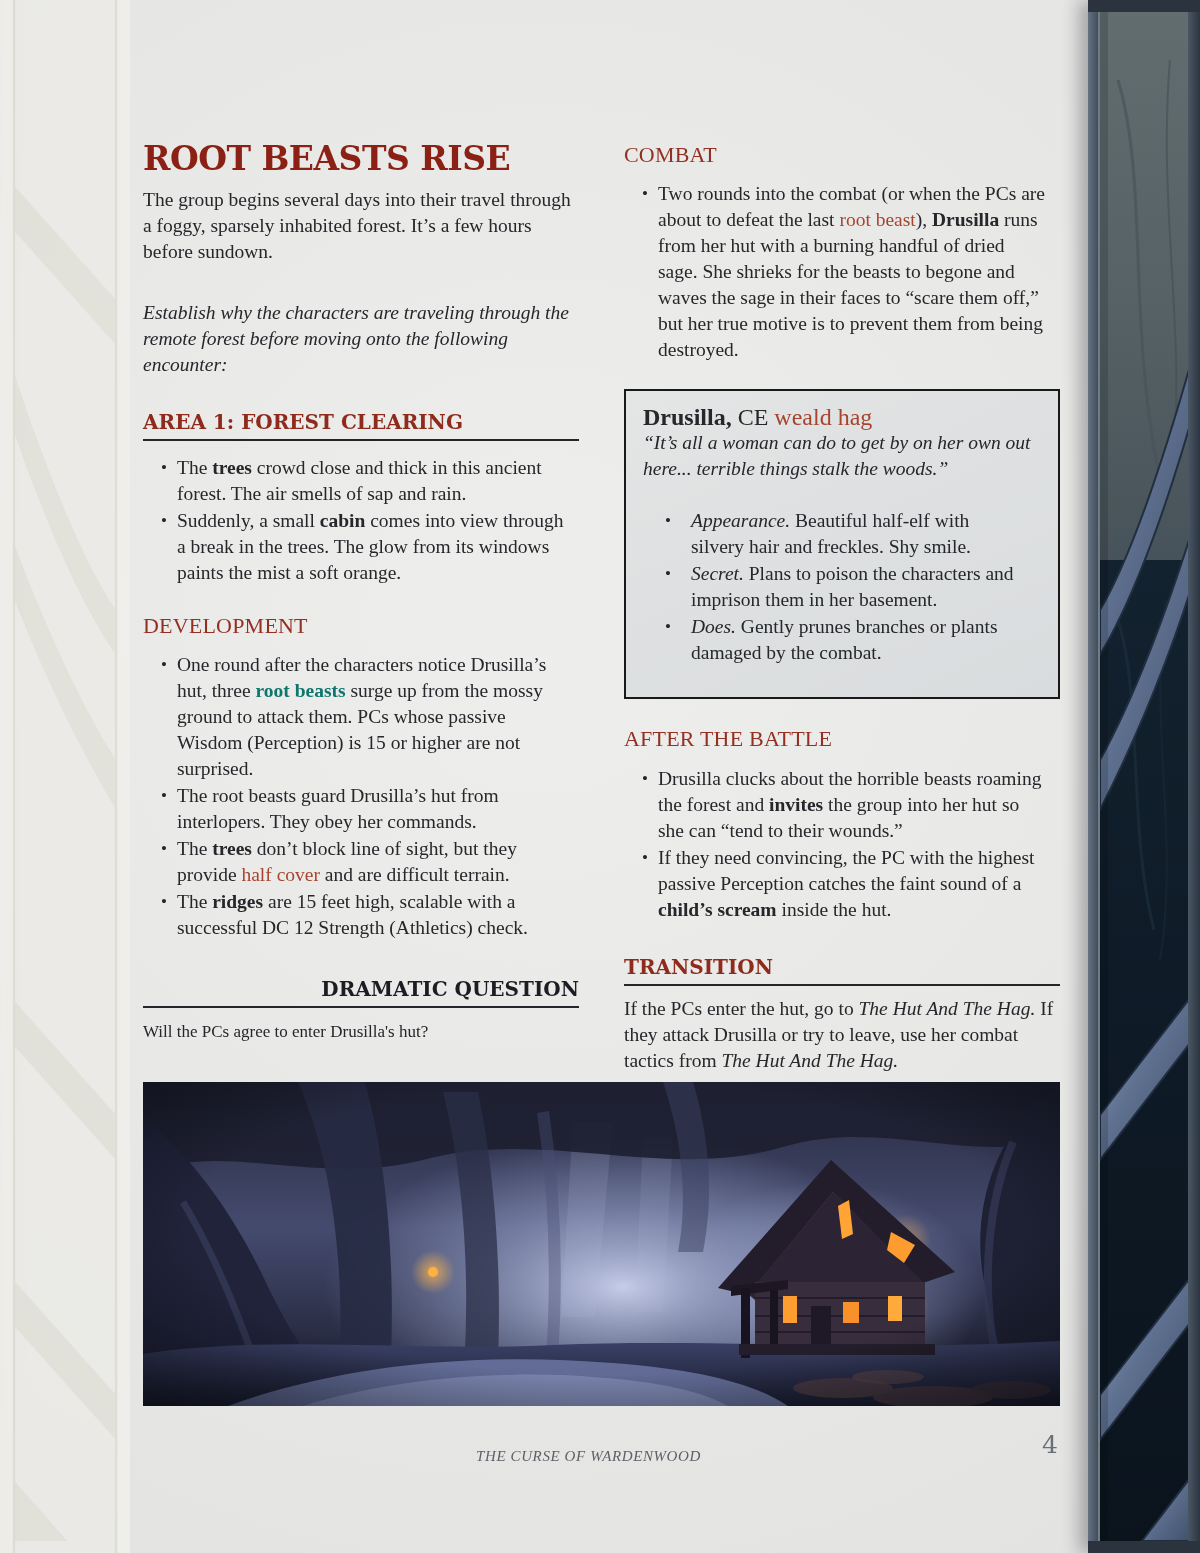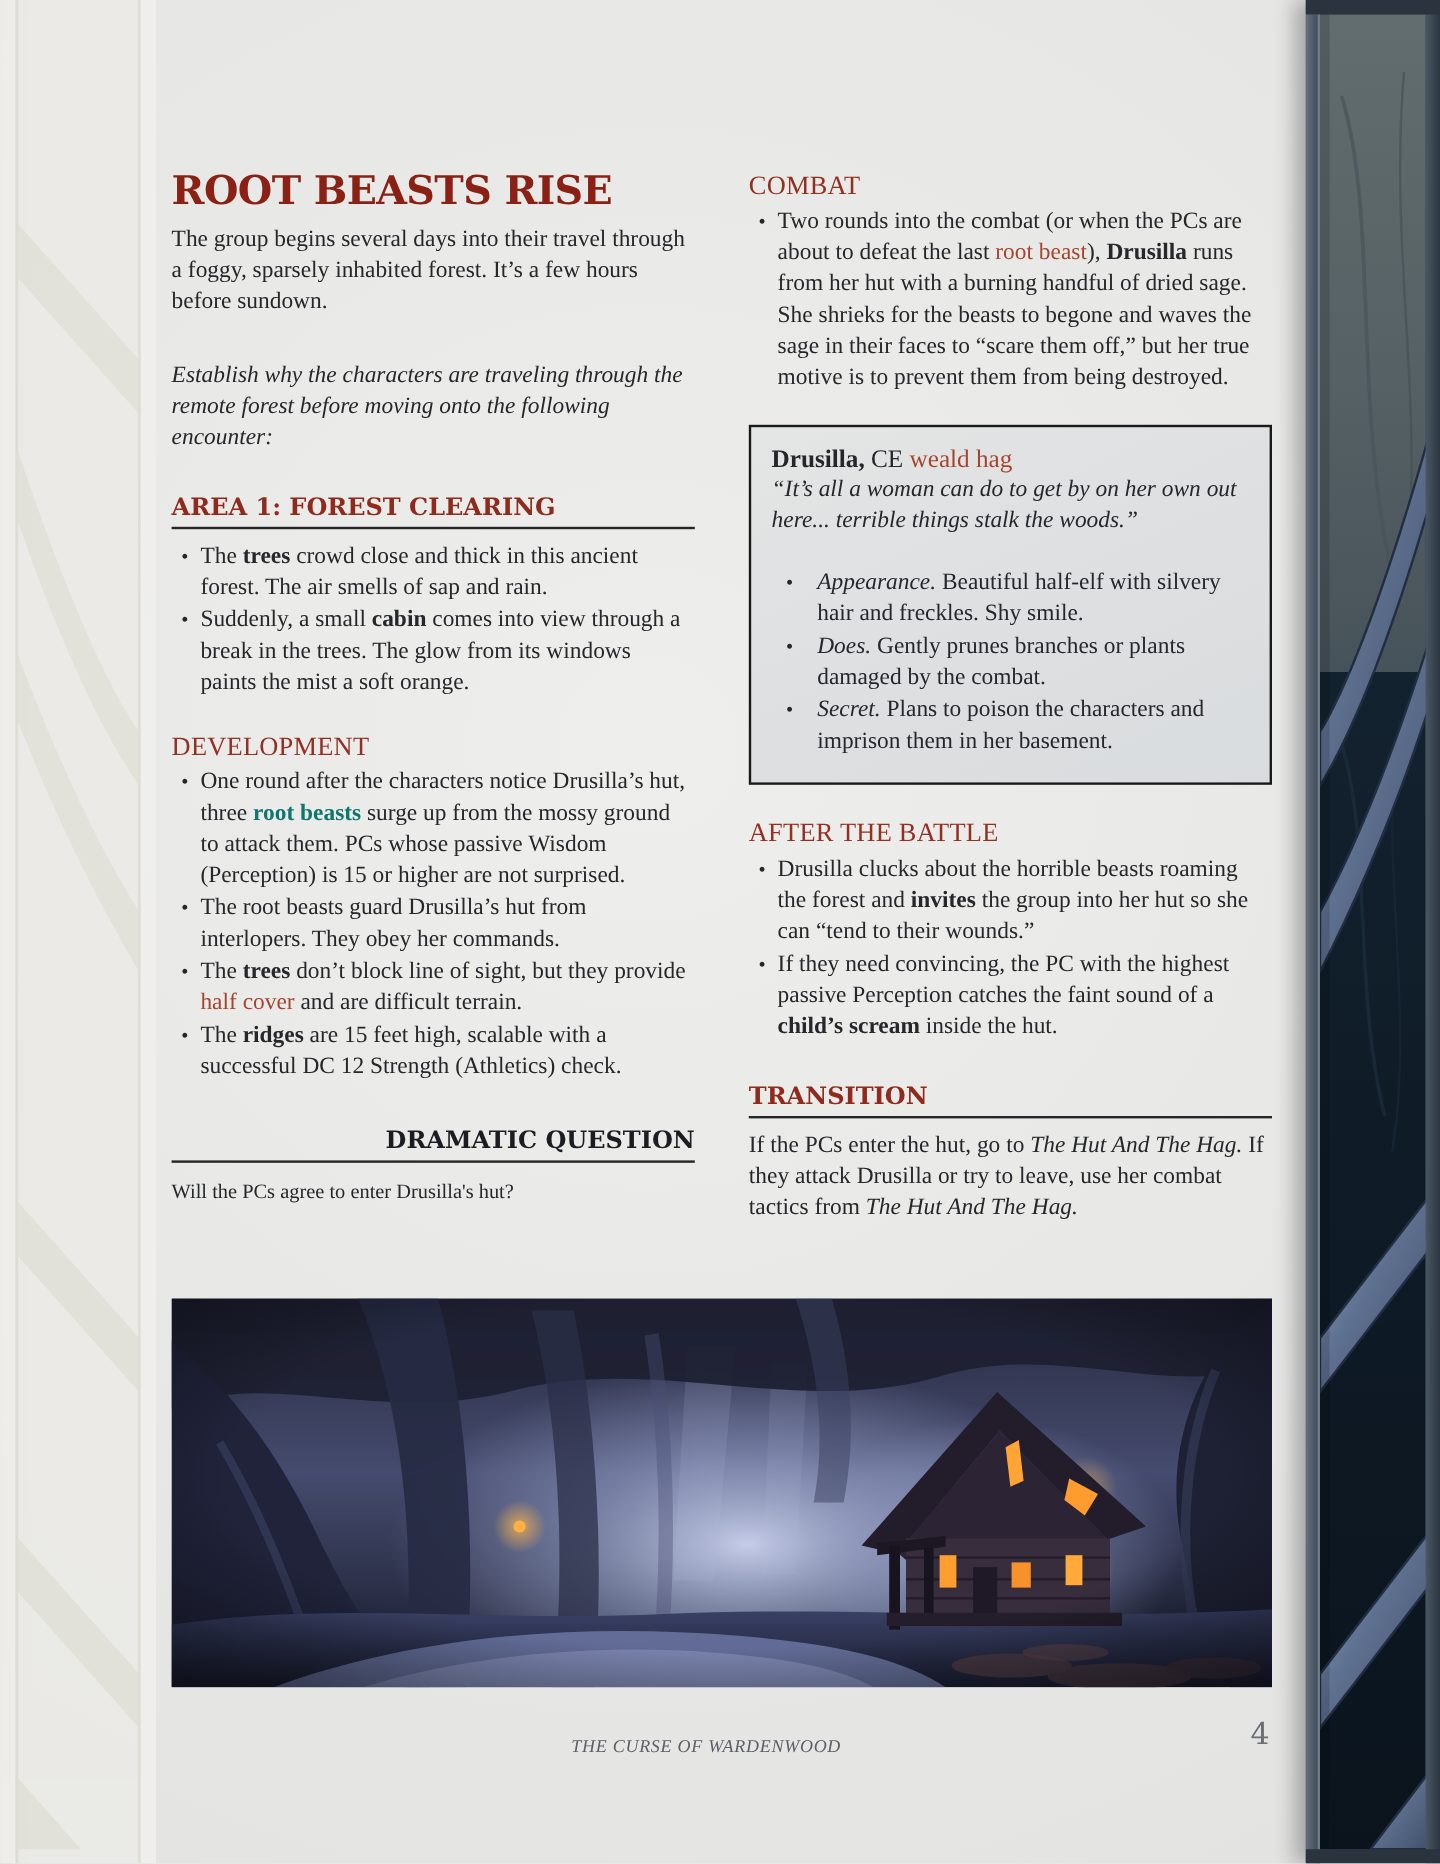--- a/index.html
+++ b/index.html
@@ -28,31 +28,31 @@
      color:#8b2114;letter-spacing:-0.5px;margin:0 0 9px 0;}
   h2{font-family:"DejaVu Serif",serif;font-weight:700;font-size:20px;line-height:1.2;
      color:#8e2b1c;letter-spacing:0;margin:32px 0 5px 0;}
   h2.black{color:#1c1d22;text-align:right;}
   h3{font-family:"Liberation Serif",serif;font-weight:400;font-size:22px;line-height:1.15;
      color:#943022;margin:27px 0 5px 0;letter-spacing:0.2px;}
   .col > h3:first-child{margin-top:2px;}
   p.body{font-size:19.5px;line-height:26px;margin:0;}
   p.note{font-style:italic;margin-top:35px;}
   hr.rule{border:none;border-top:2px solid #26262a;margin:4px 0 10px 0;}
-  ul{list-style:none;margin:4px;padding:0;}
+  ul{list-style:none;margin:14px;padding:0;}
   li{position:relative;padding-left:20px;font-size:19.5px;line-height:26px;margin:0 0 1px 0;}
   li::before{content:"•";position:absolute;left:4px;top:0;font-size:17px;color:#26272b;}
   .b{font-weight:700;}
   .i{font-style:italic;}
   .r{color:#a6452f;}
   .br{color:#0f766e;font-weight:700;}
   
   .npc-box{border:2px solid #191919;margin:26px 0 4px 0;padding:13px 17px 17px 17px;
     background:linear-gradient(155deg,#e4e5e5 0%,#dee0e1 45%,#d9dcde 100%);}
-  .npc-name{font-size:21px;line-height:26px;margin:0;}
+  .npc-name{font-size:24px;line-height:26px;margin:0;}
   .npc-quote{font-style:italic;font-size:19.5px;line-height:26px;margin:0 0 26px 0;}
   .npc-box li{padding-left:34px;}
   .npc-box li::before{left:8px;}
   
   .dq{margin-top:36px;}
   .dq p{font-size:17px;line-height:28px;margin:2px 0 0 0;}
   
   .trans-p{margin-top:0;}
   
   .illustration{position:absolute;left:143px;top:1082px;width:917px;height:324px;}
@@ -164,22 +164,22 @@
       <h3>COMBAT</h3>
       <ul>
           <li><span>Two rounds into the combat (or when the PCs are about to defeat the last </span><span class="r">root beast</span><span>), </span><span class="b">Drusilla</span><span> runs from her hut with a burning handful of dried sage. She shrieks for the beasts to begone and waves the sage in their faces to “scare them off,” but her true motive is to prevent them from being destroyed.</span></li>
         </ul>
 
       <div class="npc-box">
         <p class="npc-name"><span class="b">Drusilla,</span><span> CE </span><span class="r">weald hag</span></p>
         <p class="npc-quote">“It’s all a woman can do to get by on her own out here... terrible things stalk the woods.”</p>
         <ul>
             <li><span class="i">Appearance.</span><span> Beautiful half-elf with silvery hair and freckles. Shy smile.</span></li>
+            <li><span class="i">Secret.</span><span> Plans to poison the characters and imprison them in her basement.</span></li>
             <li><span class="i">Does.</span><span> Gently prunes branches or plants damaged by the combat.</span></li>
-            <li><span class="i">Secret.</span><span> Plans to poison the characters and imprison them in her basement.</span></li>
           </ul>
       </div>
 
       <h3>AFTER THE BATTLE</h3>
       <ul>
           <li><span>Drusilla clucks about the horrible beasts roaming the forest and </span><span class="b">invites</span><span> the group into her hut so she can “tend to their wounds.”</span></li>
           <li><span>If they need convincing, the PC with the highest passive Perception catches the faint sound of a </span><span class="b">child’s scream</span><span> inside the hut.</span></li>
         </ul>
 
       <h2>TRANSITION</h2>

